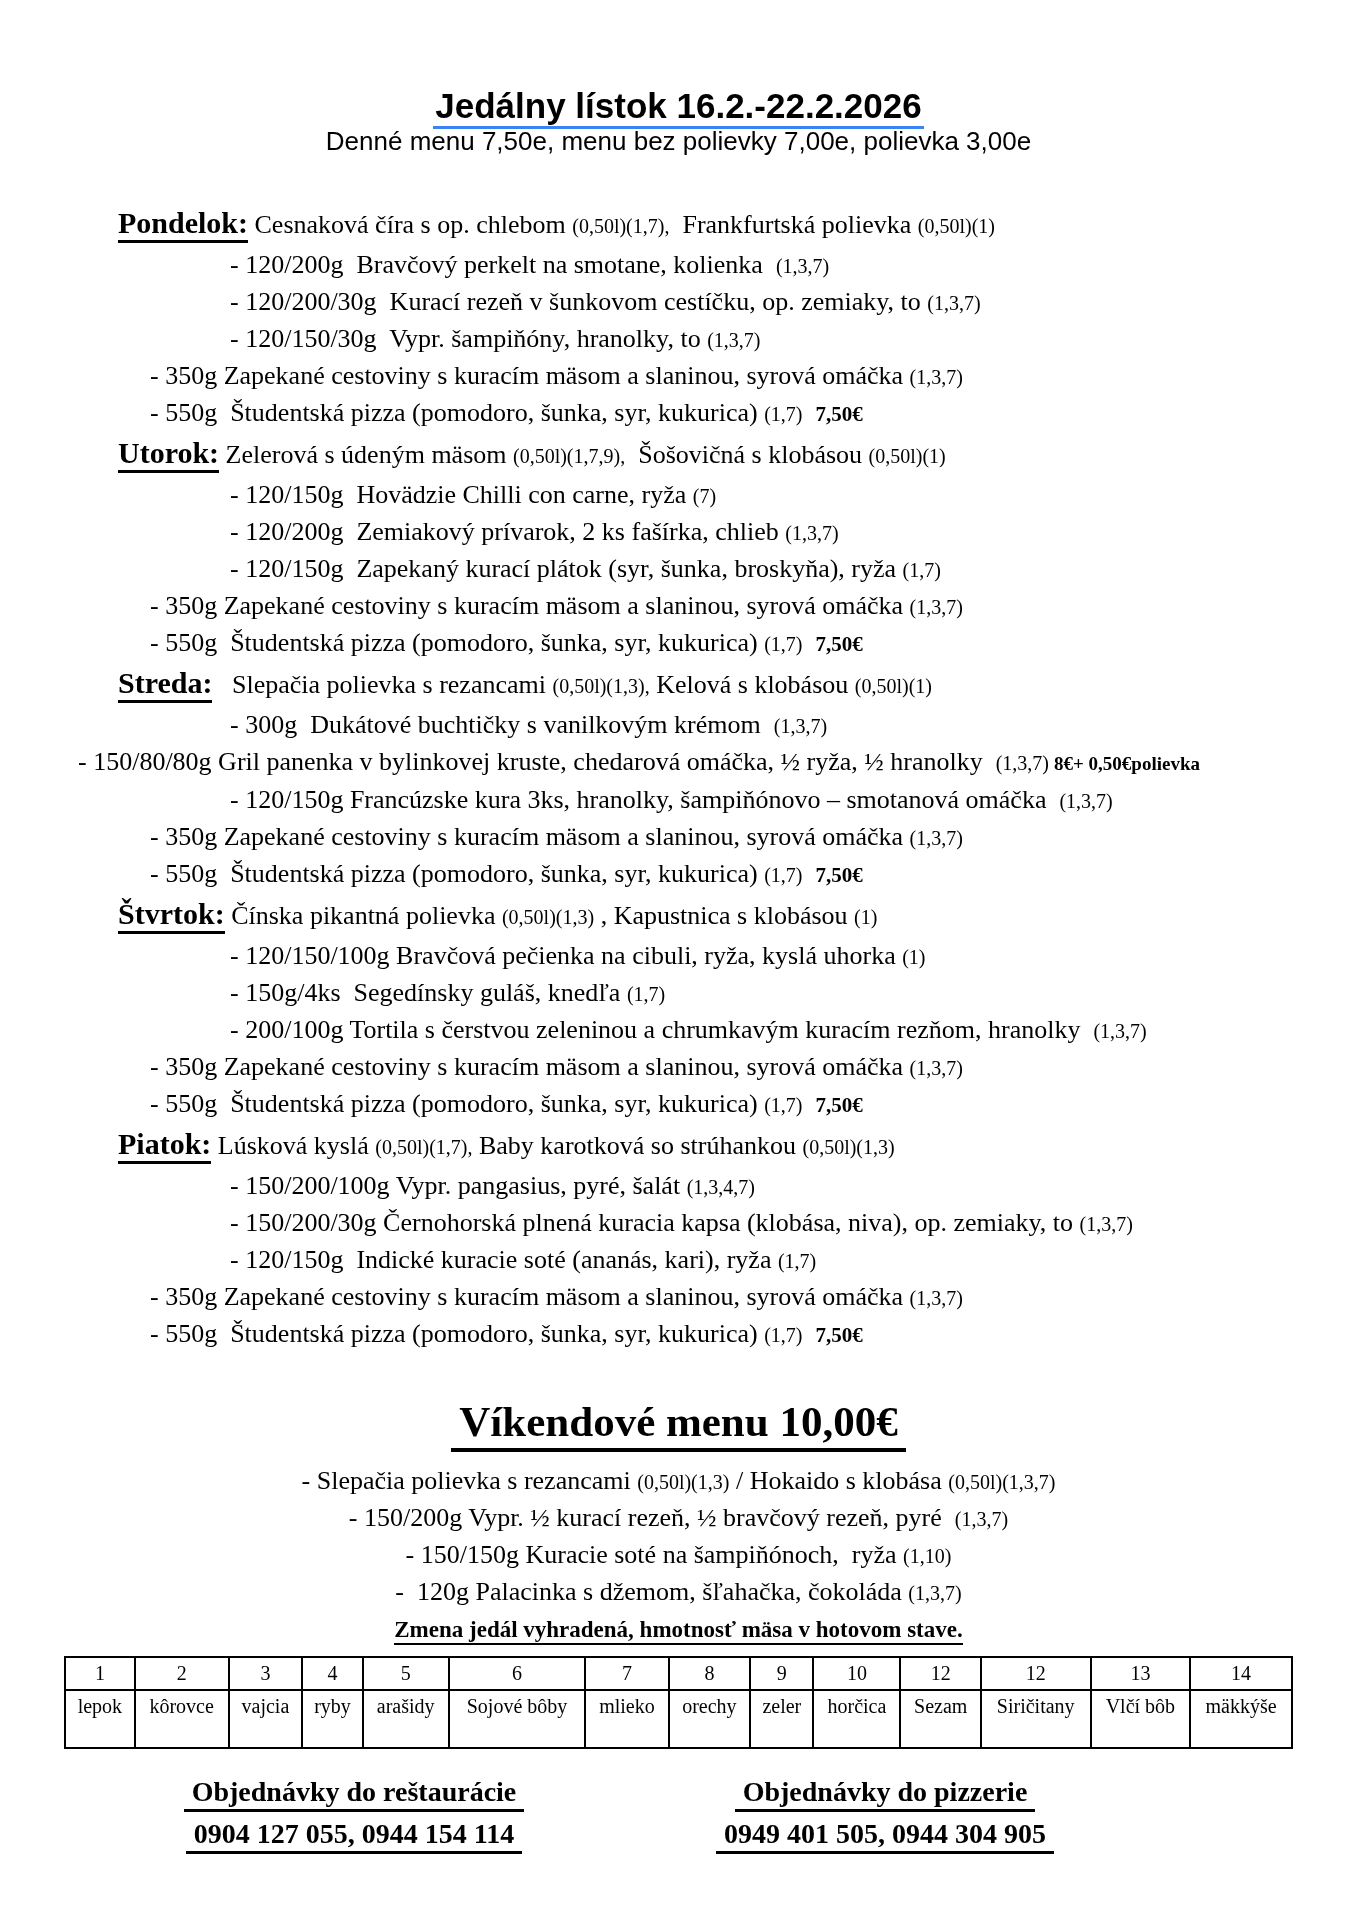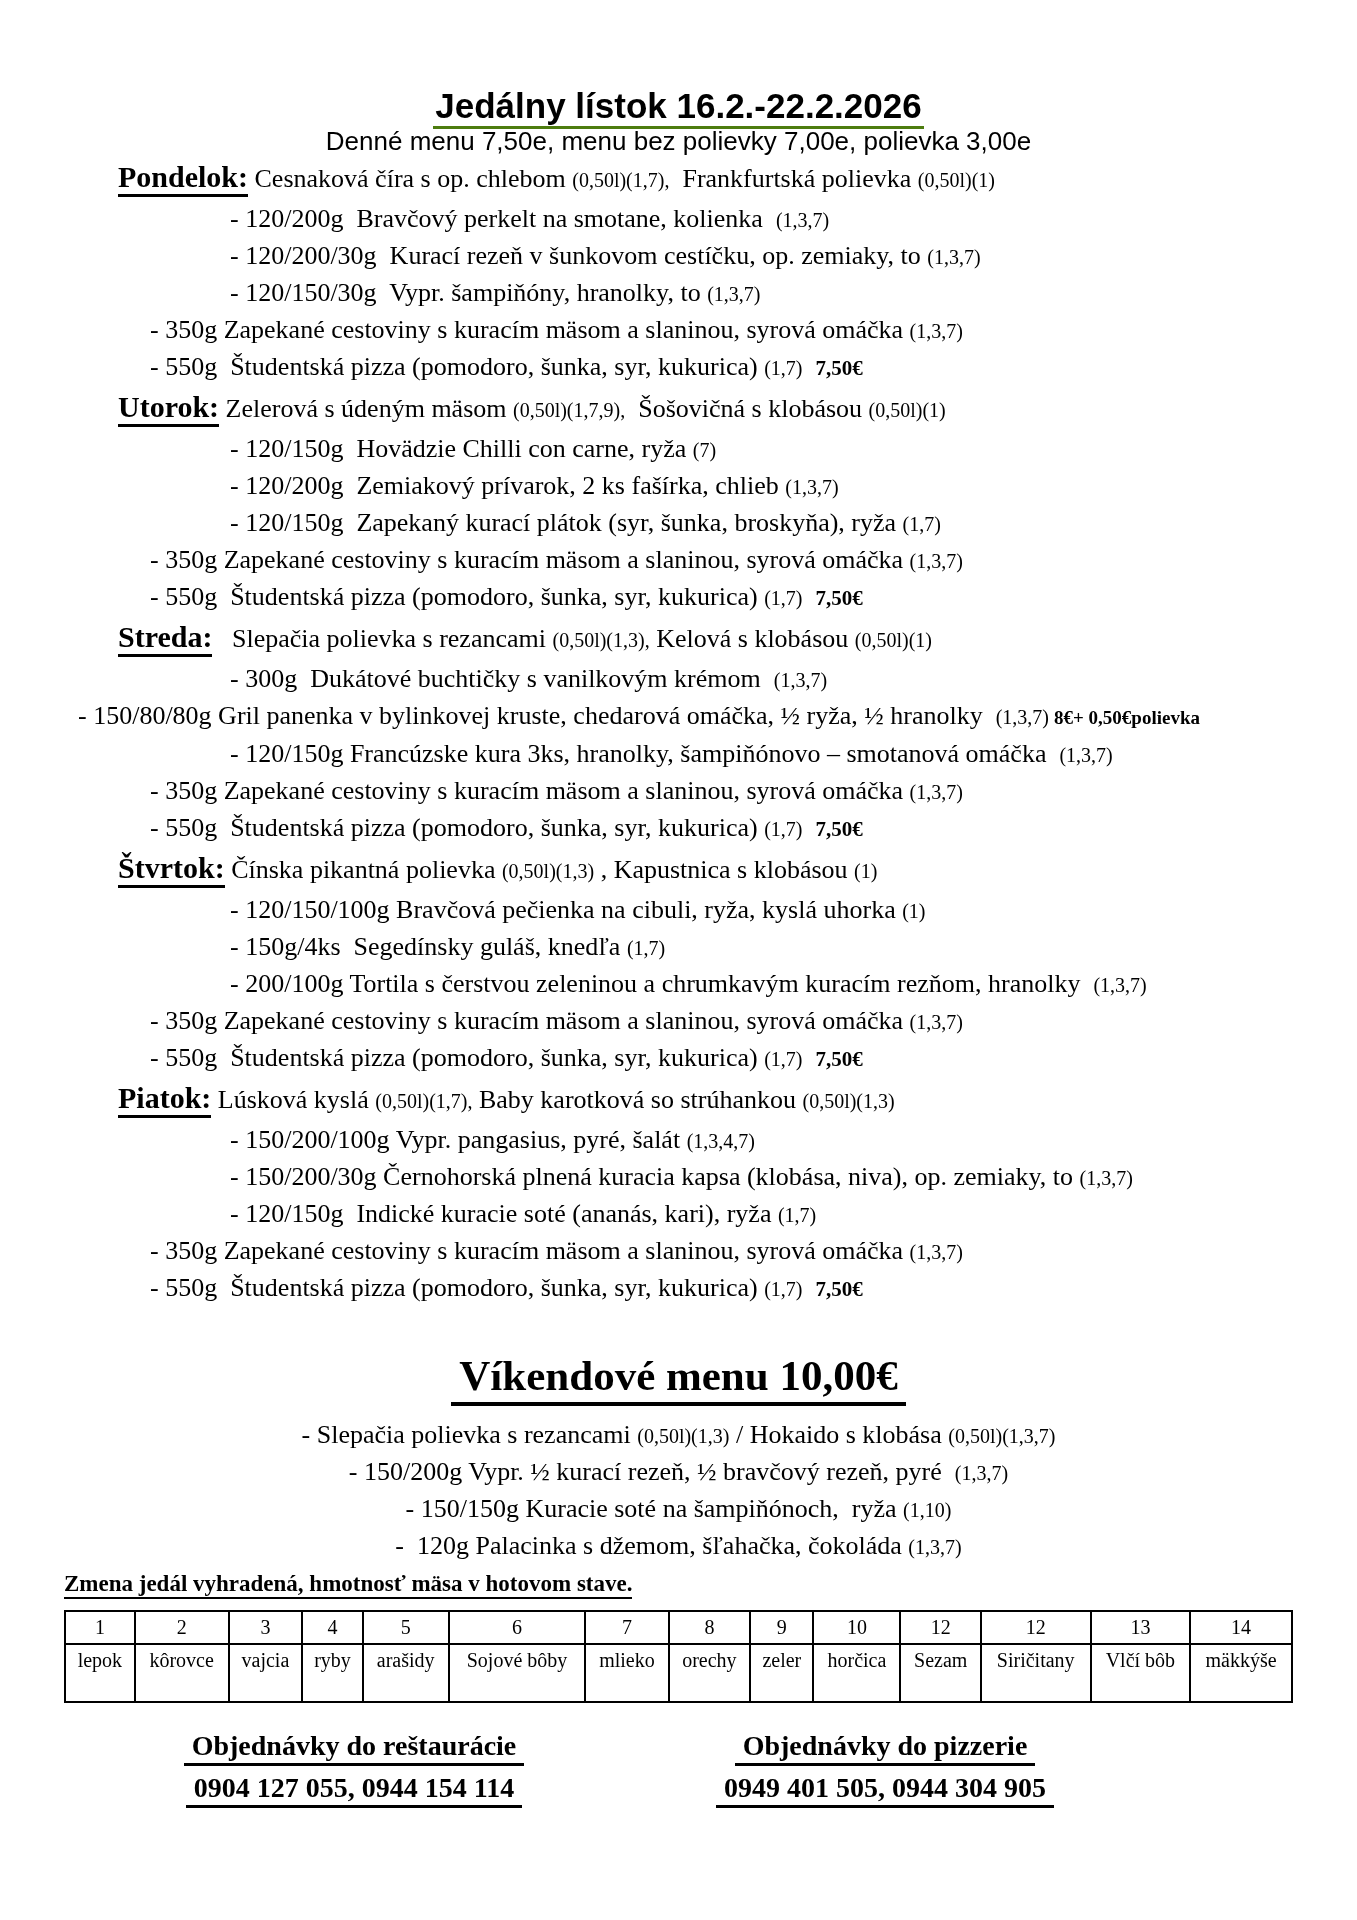--- a/index.html
+++ b/index.html
@@ -19,31 +19,31 @@
   }
   
   .doc-title {
     text-align: center;
     font-family: "Liberation Sans", sans-serif;
     font-weight: bold;
     font-size: 35px;
     line-height: 40px;
   }
   .doc-title .u {
-    border-bottom: 3px solid #4d7c0f;
+    border-bottom: 3px solid #3b82f6;
     padding: 0 2px 1px 2px;
   }
   .doc-subtitle {
     text-align: center;
     font-family: "Liberation Sans", sans-serif;
     font-size: 26px;
     line-height: 30px;
   }
   
-  .menu { }
+  .menu { margin-top: 46px; }
   .day-line {
     font-size: 26px;
     line-height: 42px;
     padding-left: 54px;
     white-space: pre-wrap;
   }
   .day-name {
     font-size: 30px;
     font-weight: bold;
     border-bottom: 3px solid #000;
@@ -73,21 +73,21 @@
     padding: 0 8px 3px 8px;
   }
   .weekend-items { margin-top: 16px; }
   .wline {
     font-size: 26px;
     line-height: 36px;
     white-space: pre-wrap;
     text-align: center;
   }
   
-  .notices { margin-top: 4px; }
+  .notices { margin-top: 4px; text-align: center; }
   .notice-row { line-height: 29px; }
   .notice {
     font-weight: bold;
     font-size: 23px;
     border-bottom: 2px solid #000;
     padding-bottom: 1px;
   }
   
   .allergens {
     margin-top: 10px;

